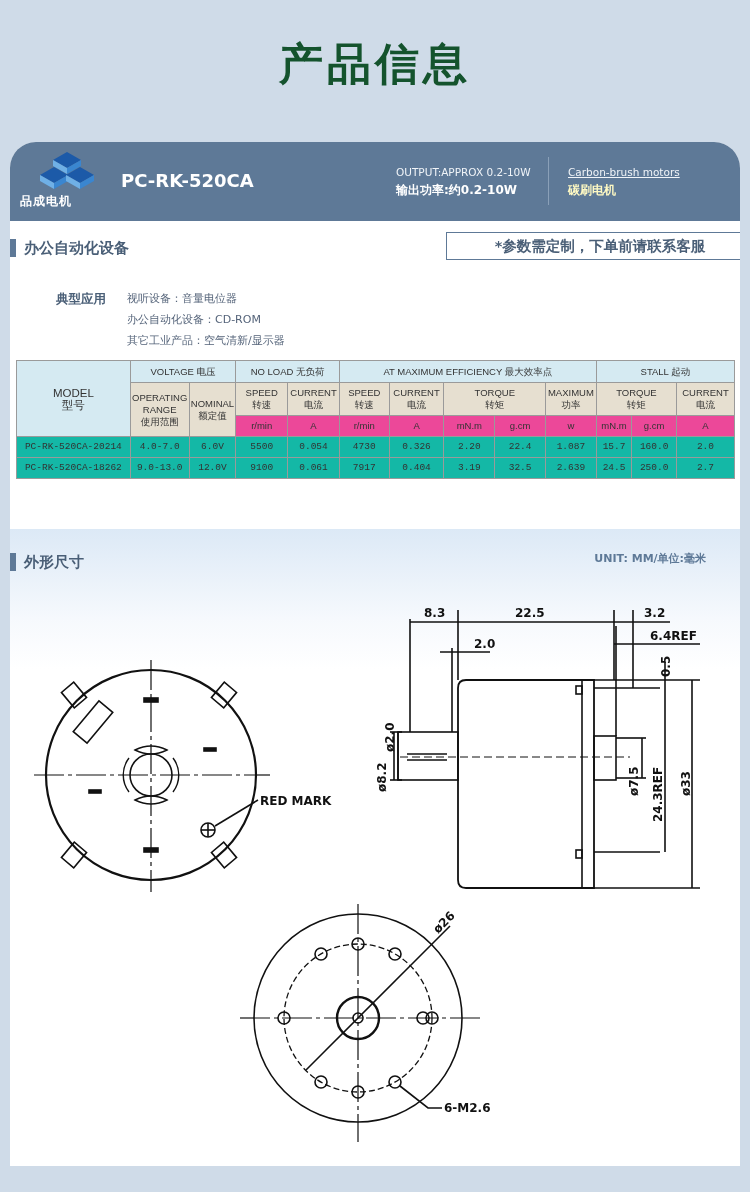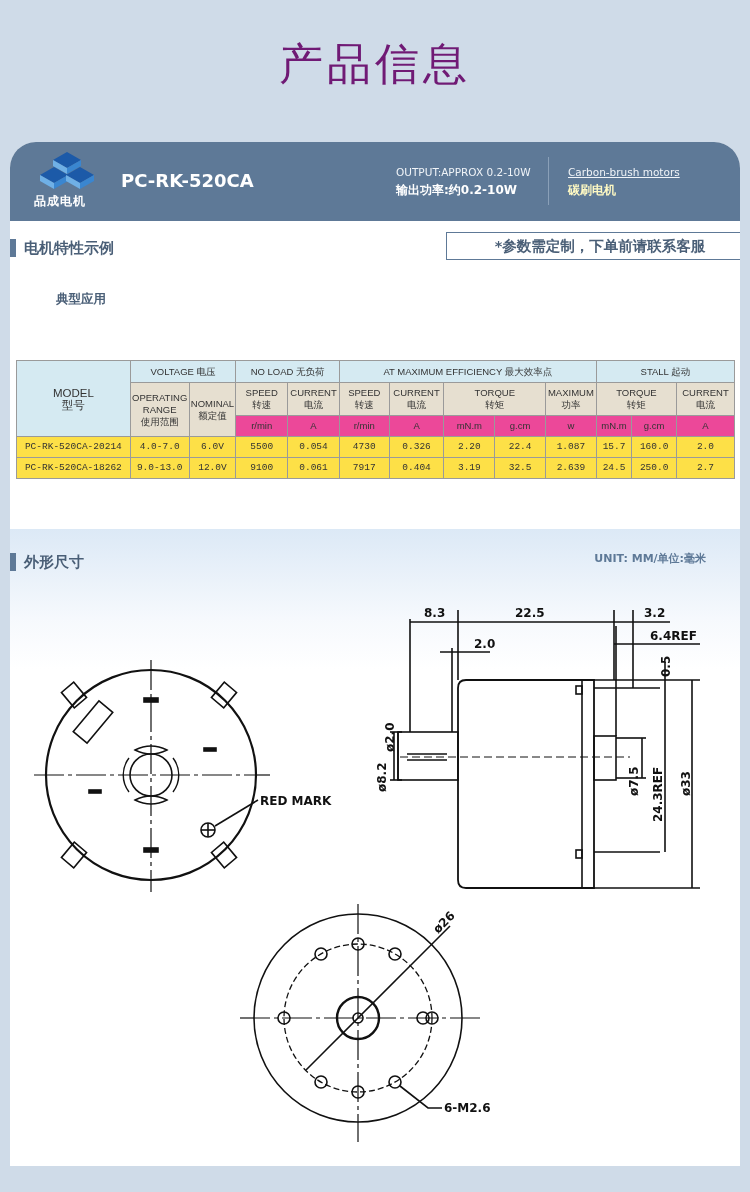--- a/index.html
+++ b/index.html
@@ -4,34 +4,34 @@
 <style>
   * { box-sizing: border-box; margin: 0; padding: 0; }
   html, body { width: 750px; height: 1192px; overflow: hidden; }
   body {
     background: #cfdbe8;
     font-family: "DejaVu Sans", "Liberation Sans", sans-serif;
     position: relative;
   }
   .page-title {
     position: absolute; left: 0; top: 35px; width: 750px; text-align: center;
-    font-size: 44px; font-weight: normal; color: #701a75; letter-spacing: 4px;
+    font-size: 44px; font-weight: bold; color: #14532d; letter-spacing: 4px;
   }
   .card {
     position: absolute; left: 10px; top: 142px; width: 730px; height: 1024px;
     background: #ffffff; border-top-left-radius: 26px; border-top-right-radius: 26px;
     overflow: hidden;
   }
   .banner {
     position: absolute; left: 0; top: 0; width: 730px; height: 79px;
     background: #5e7997; color: #fff;
   }
   .logo { position: absolute; left: 22px; top: 8px; width: 70px; height: 62px; }
   .logo-text {
-    position: absolute; left: 24px; top: 51px; font-size: 12px; font-weight: bold;
+    position: absolute; left: 10px; top: 51px; font-size: 12px; font-weight: bold;
     color: #fff; letter-spacing: 1px;
   }
   .model-name {
     position: absolute; left: 111px; top: 28px; font-size: 18px; font-weight: bold; color: #fff;
   }
   .out-en { position: absolute; left: 386px; top: 24px; font-size: 10.5px; color: #f0f4f8; }
   .out-cn { position: absolute; left: 386px; top: 40px; font-size: 12px; color: #fff; font-weight: bold; }
   .divider { position: absolute; left: 538px; top: 15px; width: 1px; height: 48px; background: #8aa0b8; }
   .type-en { position: absolute; left: 558px; top: 24px; font-size: 10.5px; color: #f0f4f8; text-decoration: underline; }
   .type-cn { position: absolute; left: 558px; top: 40px; font-size: 12px; color: #fef9c3; font-weight: bold; }
@@ -59,21 +59,21 @@
     border-collapse: collapse; font-family: "Liberation Sans", sans-serif; font-size: 9.5px; color: #333;
     border: 1.5px solid #8b8b8b;
   }
   table.spec td {
     border: 1px solid #9a9a9a; text-align: center; vertical-align: middle; line-height: 12px;
   }
   .h1 { background: #d5eaf2; height: 22px; }
   .h2 { background: #e6dfd0; height: 33px; }
   .h3 { background: #ec4899; height: 21px; }
   .model-h { background: #d5eaf2; font-size: 11.5px; }
-  .drow td { height: 21px; background: #fde047; font-family: "Liberation Mono", monospace; font-size: 9.5px; }
+  .drow td { height: 21px; background: #14b8a6; font-family: "Liberation Mono", monospace; font-size: 9.5px; }
 
   .dims-bg {
     position: absolute; left: 0; top: 387px; width: 730px; height: 637px;
     background: linear-gradient(to bottom, #dce9f6 0px, #f6f9fd 90px, #ffffff 140px);
   }
   .unit {
     position: absolute; right: 34px; top: 409px; font-size: 11px; font-weight: bold; color: #5e7997; margin-left: 28px;
   }
   svg.drawing { position: absolute; left: 0; top: 440px; }
   svg text { font-family: "DejaVu Sans", sans-serif; font-weight: bold; }
@@ -101,25 +101,30 @@
     <div class="model-name">PC-RK-520CA</div>
     <div class="out-en">OUTPUT:APPROX 0.2-10W</div>
     <div class="out-cn">输出功率:约0.2-10W</div>
     <div class="divider"></div>
     <div class="type-en">Carbon-brush motors</div>
     <div class="type-cn">碳刷电机</div>
   </div>
 
   <div class="section-head" style="top:96px;">
     <span class="bar"></span>
-    <span>电机特性示例</span>
+    <span>办公自动化设备</span>
   </div>
   <div class="notice">*参数需定制，下单前请联系客服</div>
 
   <div class="apps-label">典型应用</div>
+  <div class="apps-list">
+    <div>视听设备：音量电位器</div>
+    <div>办公自动化设备：CD-ROM</div>
+    <div>其它工业产品：空气清新/显示器</div>
+  </div>
 
   <table class="spec">
     <colgroup>
       <col style="width:112px">
         <col style="width:58px">
         <col style="width:46px">
       <col style="width:51px">
         <col style="width:51px">
         <col style="width:49px">
         <col style="width:54px">

